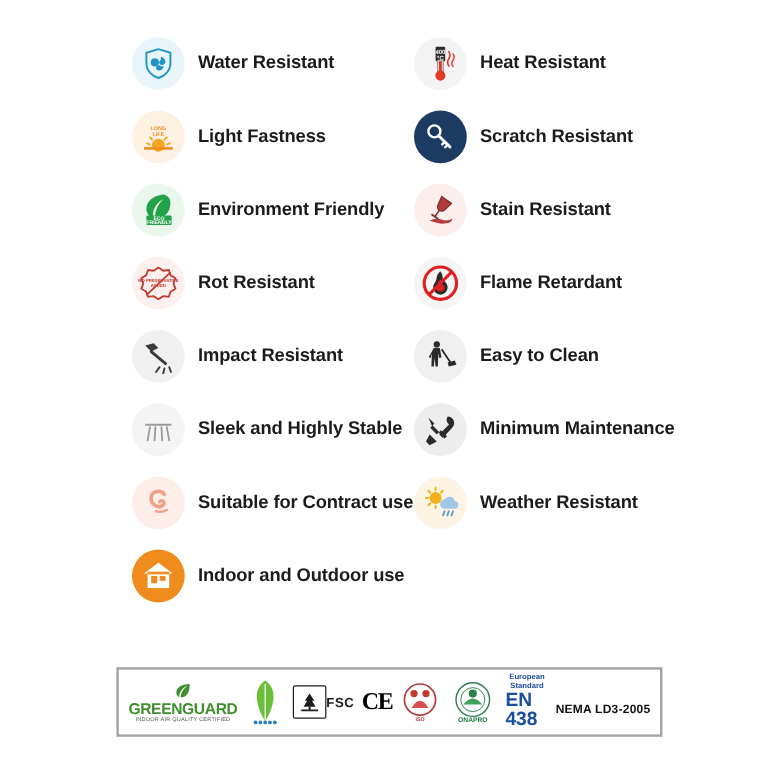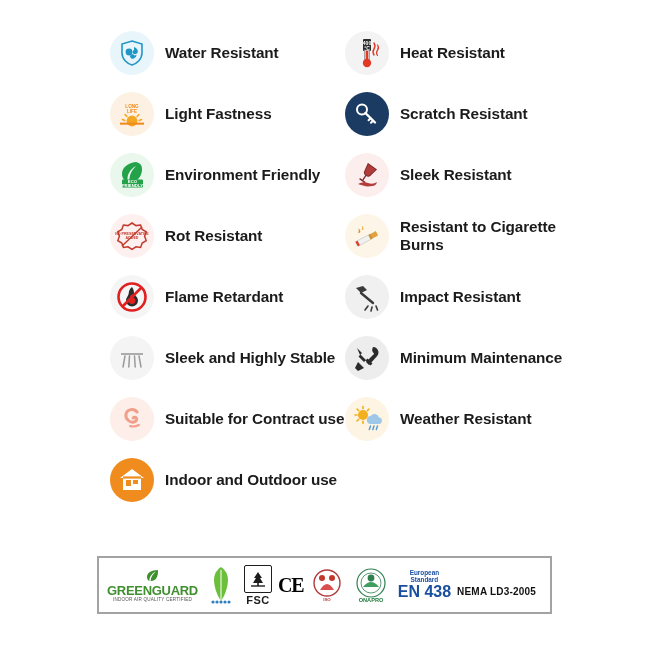--- a/index.html
+++ b/index.html
@@ -223,50 +223,35 @@
       <span class="icon-circle" style="background:#fdeeee;">
         <svg width="32" height="30" viewBox="0 0 32 30">
           <g transform="rotate(35 16 14)">
             <path d="M11 5 h10 l-1.4 7 a3.6 3.6 0 0 1 -7.2 0 Z" fill="#b23b3b" stroke="#7d2b2b" stroke-width="1"></path>
             <line x1="16" y1="15.5" x2="16" y2="22" stroke="#7d2b2b" stroke-width="1.3"></line>
             <line x1="12.5" y1="22" x2="19.5" y2="22" stroke="#7d2b2b" stroke-width="1.5"></line>
           </g>
           <path d="M7 24 q5 -3 10 -1 q5 2 9 -1 q-1 4 -5 4 q-5 1 -9 -0.5 q-3 -1 -5 -1.5z" fill="#b23b3b"></path>
         </svg>
       </span>
-      <span class="feature-label">Sleek Resistant</span>
+      <span class="feature-label">Stain Resistant</span>
     </div>
 
     <div class="feature">
       <span class="icon-circle" style="background:#fdf0ef;">
         <svg width="34" height="32" viewBox="0 0 34 32">
           <path d="M17 3 l4 2.6 4.6 -.6 1.6 4.4 4 2.4 -1.6 4.4 1.6 4.4 -4 2.4 -1.6 4.4 -4.6 -.6 -4 2.6 -4 -2.6 -4.6 .6 -1.6 -4.4 -4 -2.4 1.6 -4.4 -1.6 -4.4 4 -2.4 1.6 -4.4 4.6 .6z" fill="none" stroke="#c0392b" stroke-width="1.5"></path>
           <text x="17" y="15" font-size="3.6" fill="#c0392b" text-anchor="middle" font-family="Liberation Sans, sans-serif" font-weight="bold">NO PRESERVATIVE</text>
           <text x="17" y="19.4" font-size="3.6" fill="#c0392b" text-anchor="middle" font-family="Liberation Sans, sans-serif" font-weight="bold">ADDED</text>
           <line x1="7" y1="26" x2="27" y2="7" stroke="#c0392b" stroke-width="1.4"></line>
         </svg>
       </span>
       <span class="feature-label">Rot Resistant</span>
     </div>
 
-    <div class="feature">
-      <span class="icon-circle" style="background:#fdf6e8;">
-        <svg width="32" height="30" viewBox="0 0 32 30">
-          <g transform="rotate(-28 16 17)">
-            <rect x="4" y="15" width="17" height="5" fill="#f1f1f1" stroke="#c9c9c9" stroke-width="0.7"></rect>
-            <rect x="21" y="15" width="6" height="5" fill="#e0a23c"></rect>
-            <rect x="18.5" y="15" width="2.5" height="5" fill="#cf8d2c"></rect>
-            <rect x="4" y="15" width="2.4" height="5" fill="#e03a27"></rect>
-          </g>
-          <path d="M7 12 q1.6 -2.6 .3 -4.6 q2.6 1.4 1.8 4.2" fill="#e08a1e"></path>
-          <path d="M10.5 9 q1.4 -2.4 .2 -4.3 q2.4 1.3 1.6 4" fill="#f0b13e"></path>
-        </svg>
-      </span>
-      <span class="feature-label">Resistant to Cigarette Burns</span>
-    </div>
 
     <div class="feature">
       <span class="icon-circle" style="background:#f5f5f5;">
         <svg width="34" height="34" viewBox="0 0 34 34">
           <circle cx="17" cy="17" r="13.5" fill="none" stroke="#e02020" stroke-width="2.6"></circle>
           <path d="M17 7 c3 4 1 6 3 8 1.5 1.5 3 3 3 5.6 A6 6 0 0 1 11 20.6 c0 -3 2 -4 2.6 -6.6 .5 -2.2 0 -4 3.4 -7z" fill="#2b2b2b"></path>
           <path d="M17.3 14 c1.4 2 .6 3 1.7 4 .9 .8 1.5 1.7 1.5 3.1 A3.5 3.5 0 0 1 13.6 21 c0 -1.6 1 -2.2 1.4 -3.6 .3 -1.2 .1 -2.1 2.3 -3.4z" fill="#e02020"></path>
           <line x1="7.5" y1="26.5" x2="26.5" y2="7.5" stroke="#e02020" stroke-width="2.6"></line>
         </svg>
       </span>
@@ -281,20 +266,31 @@
           <g stroke="#3a3a3a" stroke-width="1.6" stroke-linecap="round">
             <line x1="17" y1="24" x2="14" y2="28"></line>
             <line x1="21" y1="25" x2="20" y2="29"></line>
             <line x1="25" y1="24" x2="26.5" y2="28"></line>
           </g>
         </svg>
       </span>
       <span class="feature-label">Impact Resistant</span>
     </div>
 
+    <div class="feature">
+      <span class="icon-circle" style="background:#f0f0f0;">
+        <svg width="30" height="32" viewBox="0 0 30 32">
+          <circle cx="12" cy="6" r="2.6" fill="#2b2b2b"></circle>
+          <path d="M9.5 9 h5 l1.4 8 -1.8 .4 -.8 -4 -.4 11 h-2 l-.6 -7 -.8 7 h-2 l.4 -11 -1 4 -1.6 -.6z" fill="#2b2b2b"></path>
+          <line x1="16" y1="10" x2="24" y2="22" stroke="#2b2b2b" stroke-width="1.5"></line>
+          <path d="M21 21 l6 -1.6 1.4 3.6 -6.4 1.4z" fill="#2b2b2b"></path>
+        </svg>
+      </span>
+      <span class="feature-label">Easy to Clean</span>
+    </div>
 
     <div class="feature">
       <span class="icon-circle" style="background:#f4f4f4;">
         <svg width="32" height="30" viewBox="0 0 32 30">
           <line x1="5" y1="11" x2="27" y2="11" stroke="#9a9a9a" stroke-width="1.6"></line>
           <g stroke="#9a9a9a" stroke-width="1.5" stroke-linecap="round">
             <line x1="9" y1="13" x2="7" y2="24"></line>
             <line x1="13.5" y1="13" x2="12.8" y2="24"></line>
             <line x1="18.5" y1="13" x2="19.2" y2="24"></line>
             <line x1="23" y1="13" x2="25" y2="24"></line>
@@ -382,21 +378,21 @@
           <circle cx="9" cy="37" r="1.6"></circle>
             <circle cx="13" cy="37" r="1.6"></circle>
           <circle cx="17" cy="37" r="1.6"></circle>
             <circle cx="21" cy="37" r="1.6"></circle>
           <circle cx="25" cy="37" r="1.6"></circle>
         </g>
       </svg>
     </div>
 
     <div class="cert">
-      <div style="display:flex;flex-direction:column;align-items:center;">
+      <div style="display:flex;flex-direction:row;align-items:center;">
         <div class="fsc-box">
           <svg width="18" height="18" viewBox="0 0 18 18">
             <path d="M9 2 L13 8 H11 L14 13 H4 L7 8 H5 Z" fill="#1d1d1d"></path>
             <rect x="8.2" y="13" width="1.6" height="3" fill="#1d1d1d"></rect>
             <path d="M2 16 h14" stroke="#1d1d1d" stroke-width="1.4"></path>
           </svg>
         </div>
         <span class="fsc-label">FSC</span>
       </div>
     </div>

